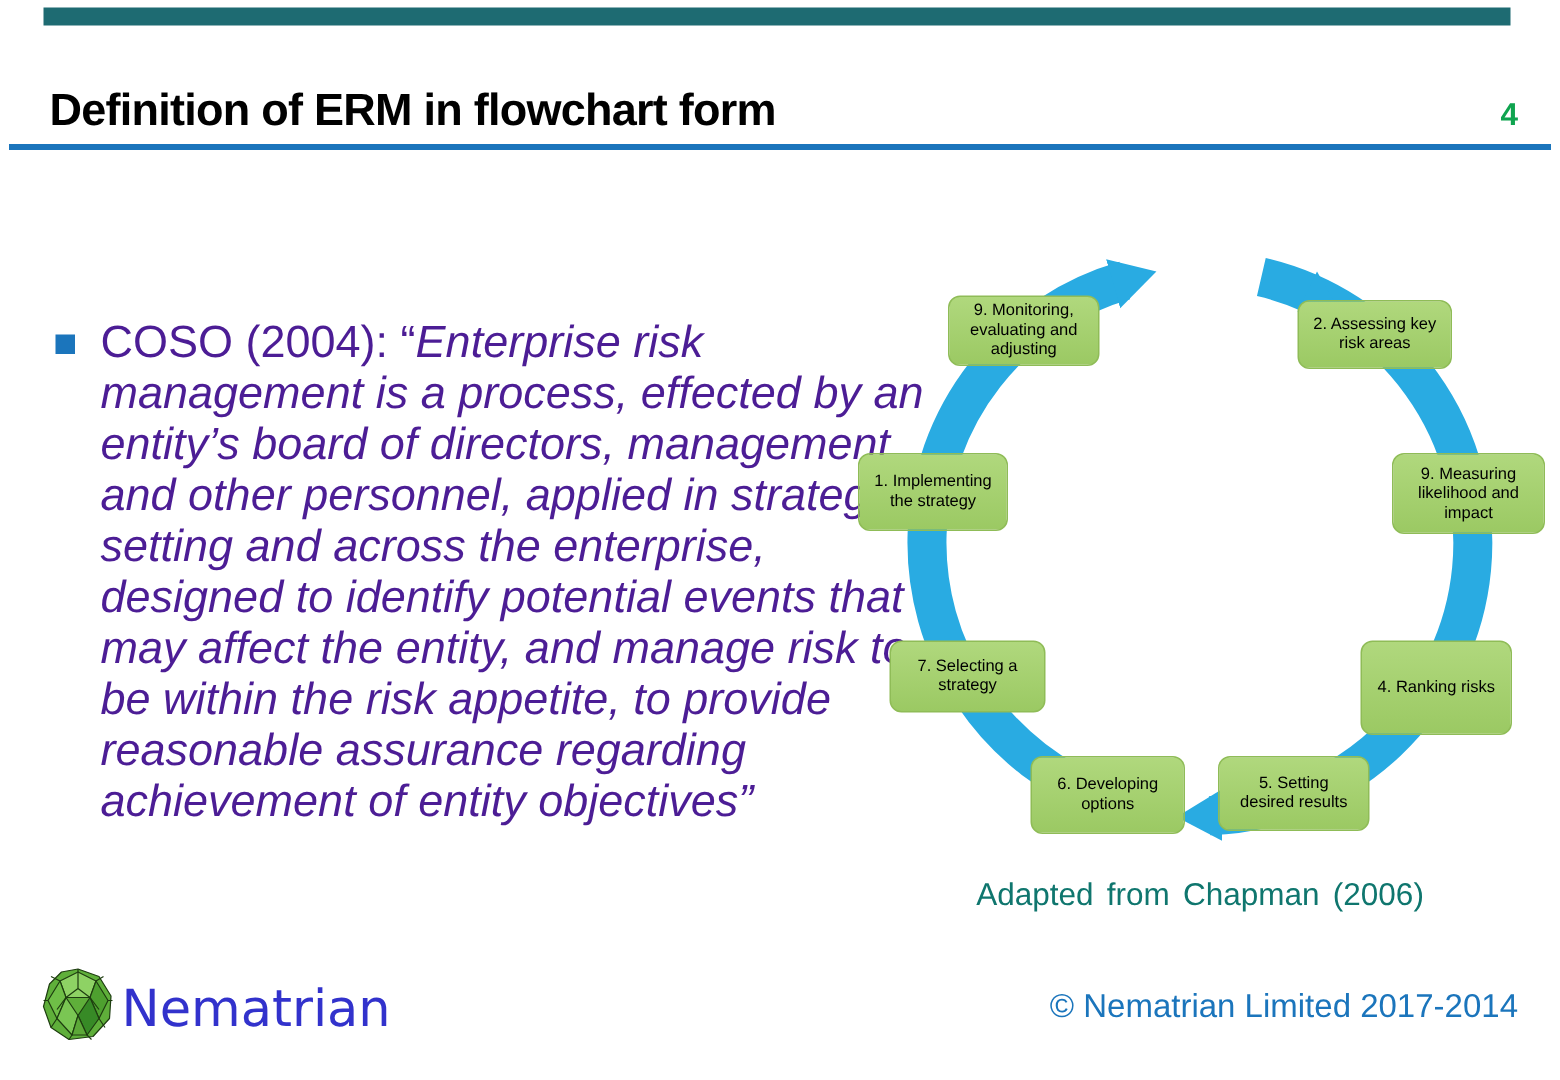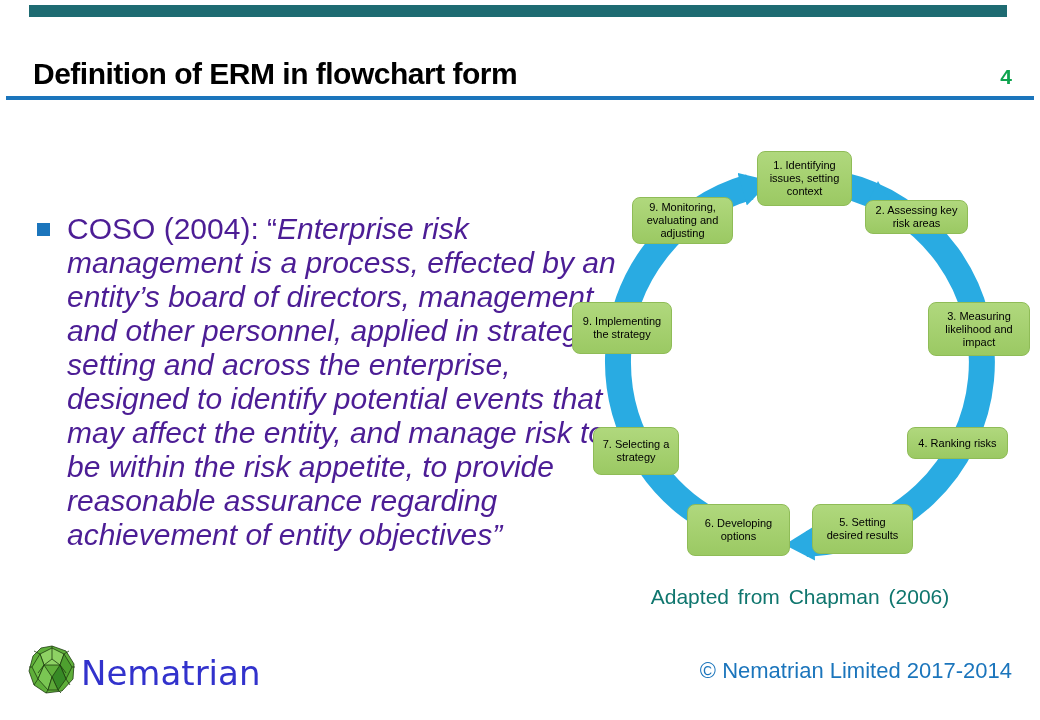--- a/index.html
+++ b/index.html
@@ -45,26 +45,26 @@
   .step{
     position:absolute;
     display:flex;align-items:center;justify-content:center;
     text-align:center;
     font-size:11px;line-height:13px;color:#000000;
     background:linear-gradient(180deg,#B0D87D,#9BC963);
     border:1px solid #8FBC57;border-radius:8px;
     padding:2px 4px;box-sizing:border-box;
   }
   .step-1{left:757px;top:151px;width:95px;height:55px;}
-  .step-2{left:865px;top:200px;width:103px;height:34px;}
+  .step-2{left:865px;top:200px;width:103px;height:46px;}
   .step-3{left:928px;top:302px;width:102px;height:54px;}
-  .step-4{left:907px;top:427px;width:101px;height:32px;}
+  .step-4{left:907px;top:427px;width:101px;height:63px;}
   .step-5{left:812px;top:504px;width:101px;height:50px;padding:18px 10px;}
   .step-6{left:687px;top:504px;width:103px;height:52px;}
-  .step-7{left:593px;top:427px;width:86px;height:48px;}
+  .step-7{left:593px;top:427px;width:104px;height:48px;}
   .step-8{left:572px;top:302px;width:100px;height:52px;}
   .step-9{left:632px;top:197px;width:101px;height:47px;text-align:center;}
   .chart-caption{
     position:absolute;left:565px;top:585px;width:470px;
     font-size:21px;color:#0f766e;text-align:center;word-spacing:3px;
   }
   
   .logo{position:absolute;left:26px;top:643px;}
   .brand{
     position:absolute;left:81px;top:653px;
@@ -108,28 +108,27 @@
       </marker>
     </defs>
 
     <path d="M 737.8 533.0 A 182 182 0 0 1 749.8 187.0" fill="none" stroke="#29ABE2" stroke-width="26" marker-end="url(#arrow)"></path>
 
     <path d="M 840.9 184.7 A 182 182 0 0 1 806.4 543.9" fill="none" stroke="#29ABE2" stroke-width="26" marker-end="url(#arrow)"></path>
 
     <polygon points="865,208 878,181 891,204" fill="#29ABE2"></polygon>
   </svg>
 
-  <div class="step step-1">1. Identifying issues, setting context</div>
   <div class="step step-2">2. Assessing key risk areas</div>
-  <div class="step step-3">3. Measuring likelihood and impact</div>
+  <div class="step step-3">9. Measuring likelihood and impact</div>
   <div class="step step-4">4. Ranking risks</div>
   <div class="step step-5">5. Setting desired results</div>
   <div class="step step-6">6. Developing options</div>
   <div class="step step-7">7. Selecting a strategy</div>
-  <div class="step step-8">9. Implementing the strategy</div>
+  <div class="step step-8">1. Implementing the strategy</div>
   <div class="step step-9">9. Monitoring, evaluating and adjusting</div>
 
   <div class="chart-caption">Adapted from Chapman (2006)</div>
 
   <svg class="logo" width="52" height="54" viewBox="0 0 52 54">
     <g stroke="#1E3D10" stroke-width="0.8" stroke-linejoin="round">
       <polygon points="26,3 40,8 48,21 47,36 36,48 20,50 8,42 3,28 7,13 15,5" fill="#5FAF3A"></polygon>
       <polygon points="26,5 14,11 18,22 34,22 38,11" fill="#8ED264"></polygon>
       <polygon points="14,11 6,24 12,36 18,22" fill="#6FBF47"></polygon>
       <polygon points="38,11 46,24 40,36 34,22" fill="#4EA02F"></polygon>

